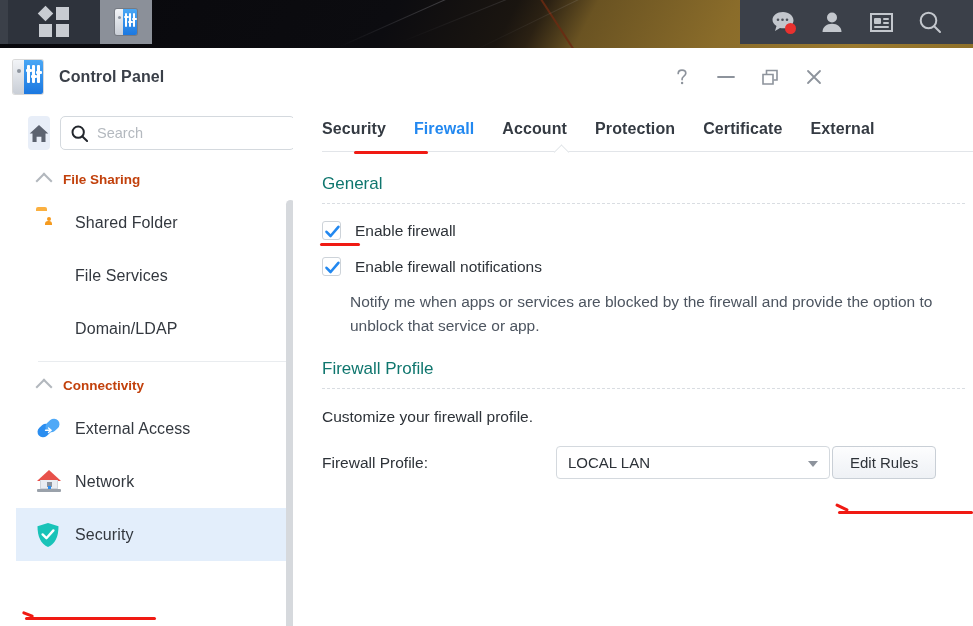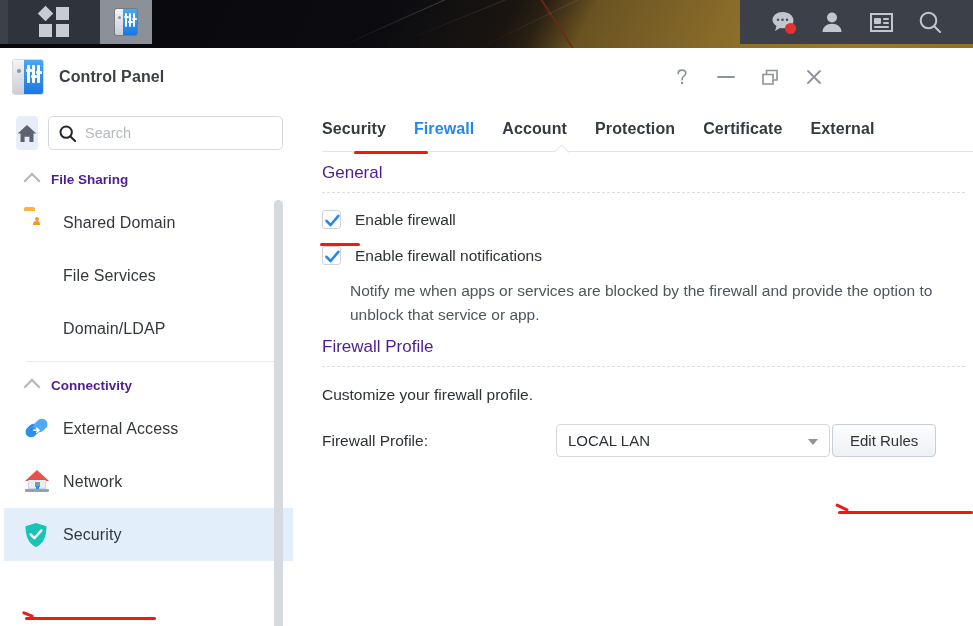--- a/index.html
+++ b/index.html
@@ -98,21 +98,21 @@
     margin-left: 16px; font-size: 16px; color: #3a3f48; font-weight: 600;
     letter-spacing: .1px;
   }
   #win-ctrls { margin-left: auto; display: flex; align-items: center; gap: 22px; margin-right: 22px; }
   #win-ctrls .wc { width: 22px; height: 22px; display: flex; align-items: center; justify-content: center;
                    color: #8d939c; }
   #win-ctrls svg { fill: none; stroke: #8d939c; stroke-width: 1.6; }
 
   
   #sidebar {
-    position: absolute; top: 106px; left: 4px; width: 292px; height: 520px;
+    position: absolute; top: 106px; left: 16px; width: 292px; height: 520px;
     background: #ffffff; border-right: 1px solid #e4e7ea; overflow: hidden;
   }
   #sidebar-top { display: flex; align-items: center; padding: 10px 12px 12px 12px; gap: 10px; }
   #home-btn {
     width: 44px; height: 34px; border-radius: 4px; background: #e8eef8;
     display: flex; align-items: center; justify-content: center;
   }
   #home-btn svg { fill: #5c6370; }
   #search-box {
     flex: 1; height: 34px; border: 1px solid #d4d9de; border-radius: 5px;
@@ -120,21 +120,21 @@
   }
   #search-box svg { fill: none; stroke: #22262c; stroke-width: 2.1; flex: none; }
   #search-input {
     border: none; outline: none; flex: 1; font-size: 14.5px;
     font-family: "Liberation Sans", sans-serif; color: #2d3238; background: transparent;
   }
   #search-input::placeholder { color: #b4b9bf; }
 
   .nav-group-hdr {
     display: flex; align-items: flex-end; gap: 13px;
-    padding: 9px 0 9px 22px; color: #4c1d95; font-size: 13.5px; font-weight: 700;
+    padding: 9px 0 9px 22px; color: #c2410c; font-size: 13.5px; font-weight: 700;
   }
   .chev-up { width: 12px; height: 12px; border-left: 2px solid #b2b7bd; border-top: 2px solid #b2b7bd;
              transform: rotate(45deg); margin-top: 4px; flex: none; }
   .nav-item {
     display: flex; align-items: center; gap: 13px;
     padding: 9px 0 9px 20px; height: 53px; cursor: default; position: relative;
   }
   .nav-item .label { font-size: 16px; color: #33383f; letter-spacing: .1px; }
   .nav-item.active { background: #e3eefb; }
   .nav-divider { height: 1px; background: #e9ecef; margin: 6px 18px 6px 22px; }
@@ -195,21 +195,21 @@
   .tab.active { color: #2288f0; }
   #tab-underline { position: absolute; left: 29px; right: 0; bottom: 0; height: 1px; background: #e2e5e9; }
   #tab-caret {
     position: absolute; bottom: 0px; left: 263px; width: 11px; height: 11px;
     border-left: 1px solid #dfe3e7; border-top: 1px solid #dfe3e7;
     transform: rotate(45deg) translate(4px,4px); background: #fff;
   }
 
   #content { padding: 0 0 0 29px; position: relative; }
 
-  .section-title { color: #4c1d95; font-size: 17px; margin-top: 11px; }
+  .section-title { color: #0f766e; font-size: 17px; margin-top: 22px; }
   .section-rule { border-bottom: 1px dashed #d9dde2; margin: 9px 0 0 0; width: 643px; }
 
   .cb-row { display: flex; align-items: center; gap: 14px; margin-top: 17px; position: relative; }
   .checkbox {
     width: 19px; height: 19px; border: 1px solid #cdd3d9; border-radius: 3px; background: #fff;
     flex: none; position: relative;
   }
   .checkbox svg { position: absolute; left: 1px; top: 1px; }
   .cb-label { font-size: 15.5px; color: #2d3238; }
 
@@ -382,21 +382,21 @@
 
   <div class="nav-group-hdr">
     <span class="chev-up"></span>
     <span>File Sharing</span>
   </div>
 
   <div class="nav-item">
     <span class="nav-ico">
       <span class="ic-folder"><em></em><u></u></span>
     </span>
-    <span class="label">Shared Domain</span>
+    <span class="label">Shared Folder</span>
   </div>
 
   <div class="nav-item">
     <span class="nav-ico">
       <span class="ic-file">
         <svg width="15" height="12" viewBox="0 0 15 12">
           <path d="M11 1 H3.5 A2.5 2.5 0 0 0 3.5 6 H11" stroke="#fff" stroke-width="1.6" fill="none"></path>
           <path d="M9.4 -0.3 L11.4 1 L9.4 2.3" fill="#fff"></path>
           <path d="M4 6 H11.5 A2.5 2.5 0 0 1 11.5 11 H4" stroke="#fff" stroke-width="1.6" fill="none"></path>
           <path d="M5.6 8.7 L3.6 10 L5.6 11.3" fill="#fff"></path>

